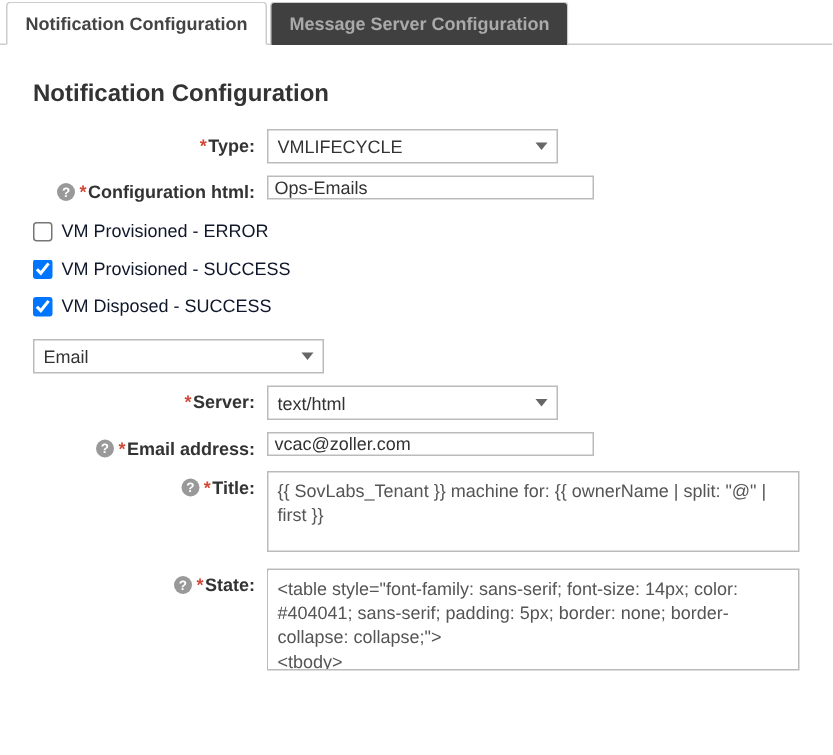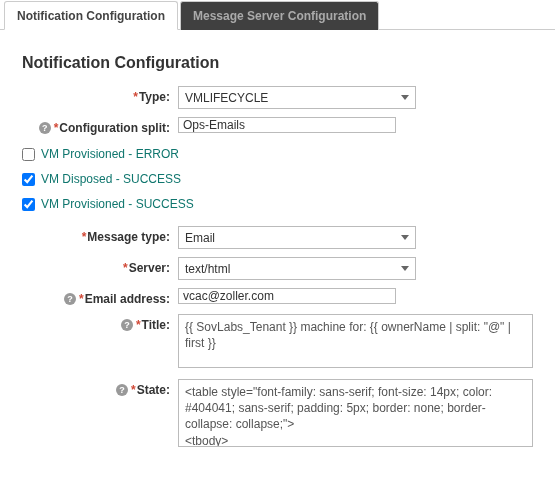--- a/index.html
+++ b/index.html
@@ -93,21 +93,21 @@
     background: #fff;
     padding: 3px 4px;
   }
   .select-wrap {
     position: relative;
     display: inline-block;
   }
   .select-wrap select {
     appearance: none;
     -webkit-appearance: none;
-    width: 238px;
+    width: 194px;
     height: 23px;
     padding: 2px 22px 1px 6px;
   }
   .select-wrap::after {
     content: "";
     position: absolute;
     right: 7px;
     top: 9px;
     width: 0; height: 0;
     border-left: 4px solid transparent;
@@ -122,21 +122,21 @@
   .check-row {
     display: flex;
     align-items: center;
     height: 22px;
     margin-bottom: 3px;
   }
   .check-row input[type=checkbox] {
     margin: 0 6px 0 0;
     width: 13px; height: 13px;
   }
-  .check-row span { color: #0f766e; font-size: 12px; }
+  .check-row span { color: #0f172a; font-size: 12px; }
   textarea {
     width: 355px;
     resize: none;
     padding: 4px 6px;
     line-height: 1.35;
     color: #555;
     overflow-y: scroll;
   }
   textarea.title-ta { height: 54px; }
   textarea.body-ta { height: 68px; }
@@ -160,48 +160,45 @@
       <div class="select-wrap">
         <select>
           <option>VMLIFECYCLE</option>
         </select>
       </div>
     </div>
   </div>
 
   <div class="form-row">
     <div class="label-cell">
-      <span class="help">?</span><span class="req">*</span><span>Configuration split:</span>
+      <span class="help">?</span><span class="req">*</span><span>Configuration html:</span>
     </div>
     <div class="field-cell">
       <input type="text" class="txt" value="Ops-Emails" style="">
     </div>
   </div>
 
   <div class="form-row">
     <div class="field-cell">
       <div class="check-row">
         <input type="checkbox" style="">
         <span>VM Provisioned - ERROR</span>
       </div>
       <div class="check-row">
         <input type="checkbox" checked="" style="">
-        <span>VM Disposed - SUCCESS</span>
+        <span>VM Provisioned - SUCCESS</span>
       </div>
       <div class="check-row">
         <input type="checkbox" checked="" style="">
-        <span>VM Provisioned - SUCCESS</span>
-      </div>
-    </div>
-  </div>
-
-  <div class="form-row">
-    <div class="label-cell">
-      <span class="req">*</span><span>Message type:</span>
-    </div>
+        <span>VM Disposed - SUCCESS</span>
+      </div>
+    </div>
+  </div>
+
+  <div class="form-row">
     <div class="field-cell">
       <div class="select-wrap">
         <select>
           <option>Email</option>
         </select>
       </div>
     </div>
   </div>
 
   <div class="form-row">

